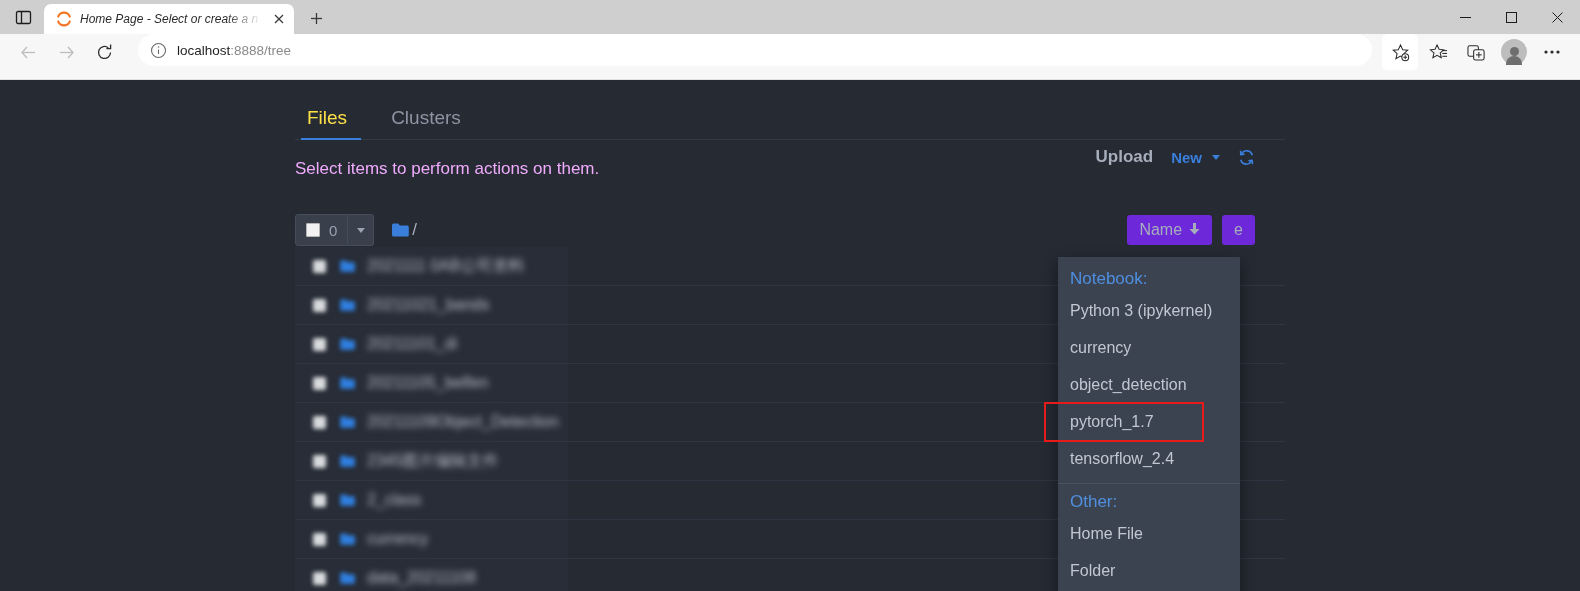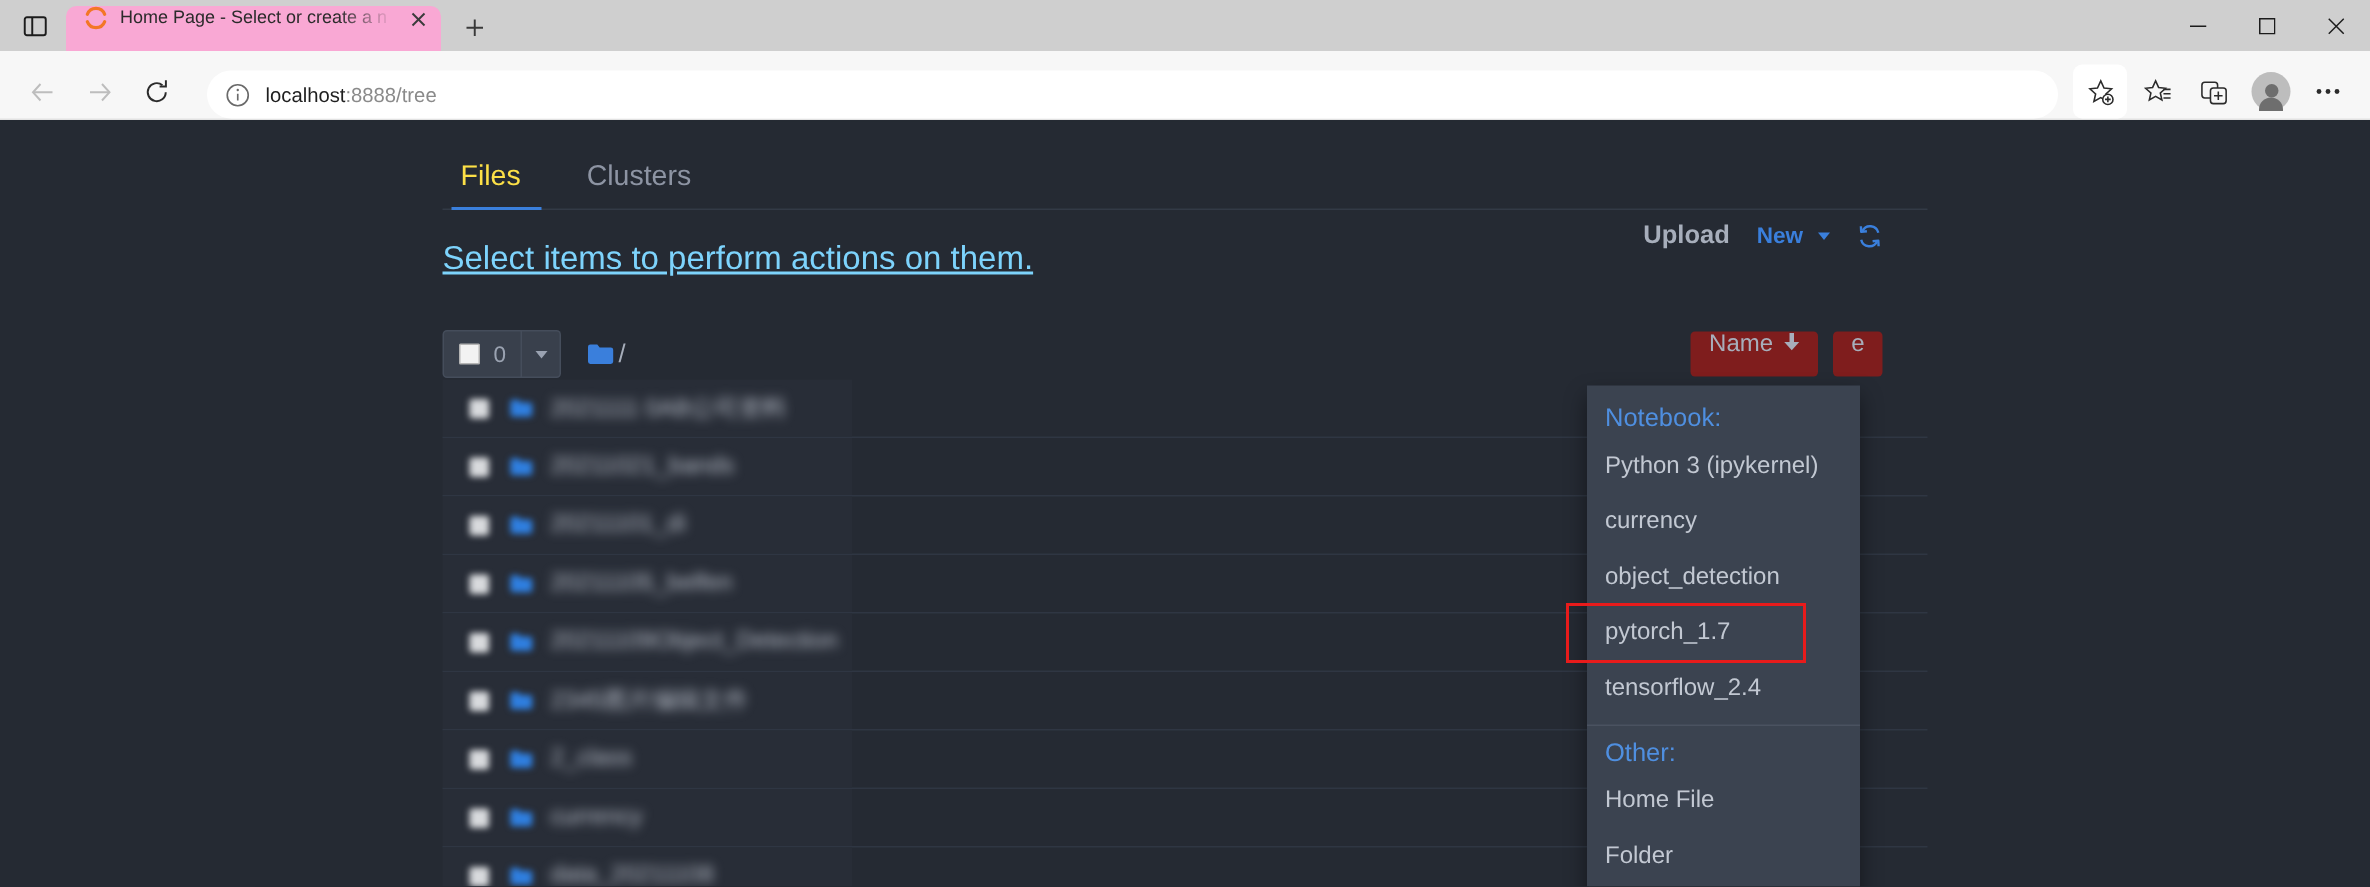--- a/index.html
+++ b/index.html
@@ -25,27 +25,29 @@
     width: 34px; height: 34px;
     display: flex; align-items: center; justify-content: center;
     flex: 0 0 auto;
   }
   .tabstrip-icon svg { display:block; }
 
   .tab {
     height: 30px;
     min-width: 250px;
     max-width: 250px;
-    background: #f9a8d4;
+    background: #ffffff;
     border-radius: 7px 7px 0 0;
     display: flex;
+    align-items: center;
     padding: 0 6px 0 12px;
     gap: 8px;
     position: relative;
     margin-left: 4px;
+    font-style: italic;
   }
   .tab-favicon { width: 16px; height: 16px; flex: 0 0 auto; }
   .tab-title {
     font-size: 12px;
     color: #2b2b2b;
     white-space: nowrap;
     overflow: hidden;
     flex: 1 1 auto;
     -webkit-mask-image: linear-gradient(to right, #000 80%, transparent 100%);
     mask-image: linear-gradient(to right, #000 80%, transparent 100%);
@@ -72,21 +74,21 @@
   .wincontrol {
     width: 46px; height: 34px;
     display: flex; align-items: center; justify-content: center;
     color: #1c1c1c;
   }
 
   .toolbar {
     height: 46px;
     background: #f7f7f7;
     display: flex;
-    align-items: flex-end;
+    align-items: flex-start;
     padding: 0 10px;
     gap: 2px;
     border-bottom: 1px solid #e2e2e2;
   }
   .navbtn {
     width: 36px; height: 36px;
     display: flex; align-items: center; justify-content: center;
     border-radius: 4px;
     color: #5f5f5f;
   }
@@ -159,24 +161,23 @@
   .jtab.active { color: #fde047; }
   .jtab.active::after {
     content: "";
     position: absolute;
     left: 6px; right: 8px; bottom: -1px;
     height: 2px;
     background: #3a7fdc;
   }
 
   .hint {
-    font-size: 22px;
-    color: #7dd3fc;
+    font-size: 17px;
+    color: #f0abfc;
     padding: 19px 0 0 0;
-    text-decoration: underline;
   }
 
   .toolrow {
     margin-top: 34px;
     display: flex;
     align-items: center;
     height: 34px;
     position: relative;
   }
   .btngroup { display: flex; }
@@ -222,23 +223,23 @@
   .folder-ico { color: #3a7fdc; display:flex; align-items:center;}
 
   .sortbtns {
     position: absolute;
     right: 30px;
     display: flex;
     gap: 10px;
     align-items: center;
   }
   .sortbtn {
-    background: #7f1d1d;
+    background: #6d28d9;
     height: 30px;
-    display: flex; 
+    display: flex; align-items: center;
     padding: 0 12px;
     gap: 7px;
     border-radius: 3px;
     font-size: 16px;
     color: #a7aebb;
   }
   .sortbtn.partial {
     border-radius: 3px;
   }
 

